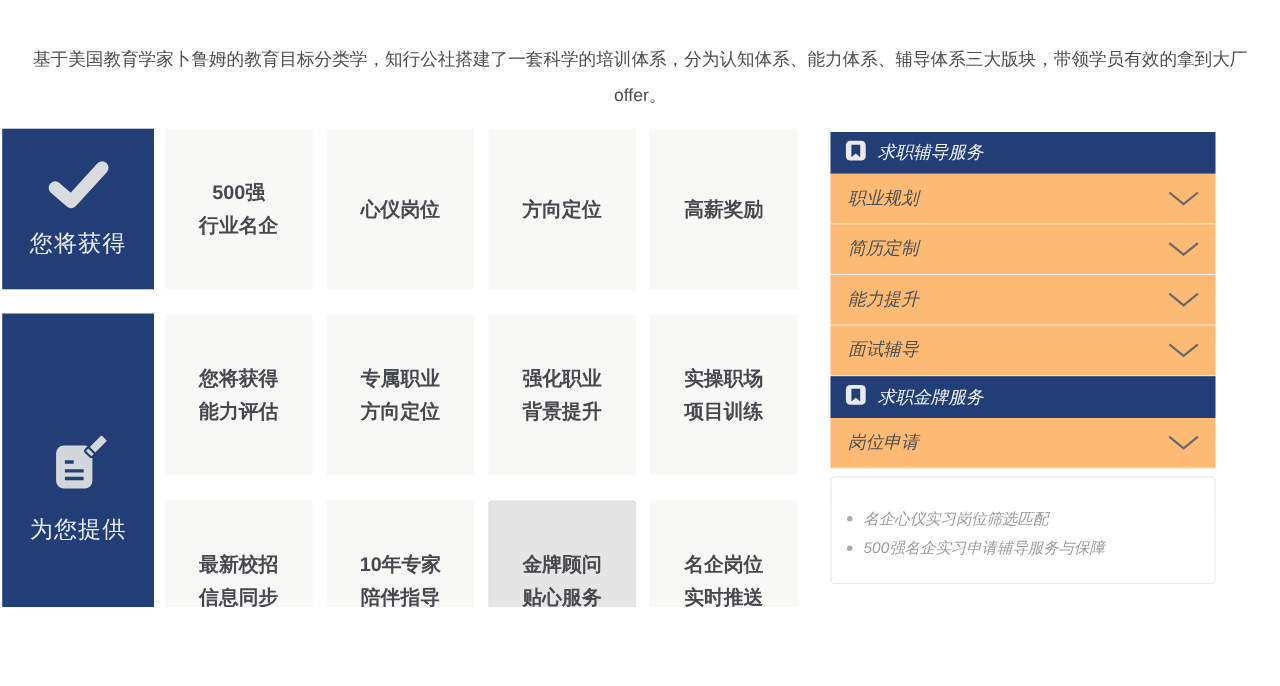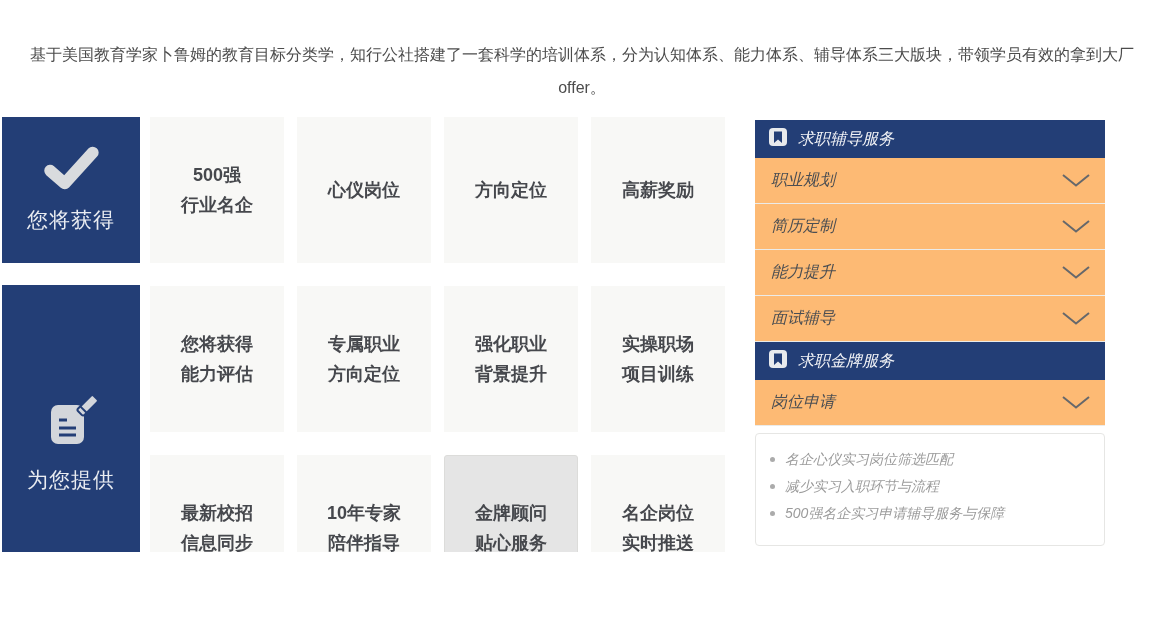--- a/index.html
+++ b/index.html
@@ -30,21 +30,21 @@
   .panel{position:absolute;left:755px;top:120px;width:350px;font-style:italic;}
   .panel-header{height:38px;background:#233e76;color:#f2f3f6;display:flex;
                 align-items:center;gap:10px;padding-left:13px;font-size:16px;
                 box-sizing:border-box;}
   .acc-item{height:46px;background:#fdba74;border-bottom:1px solid #ebebe9;
             display:flex;align-items:center;justify-content:space-between;
             padding:0 14px 0 16px;font-size:16px;color:#4b4e52;cursor:pointer;
             box-sizing:border-box;}
   .chevron{flex:none;display:flex;align-items:center;}
   .bullet-box{margin-top:7px;border:1px solid #e6e6e4;border-radius:4px;
-              padding:12px 0 18px 14px;box-sizing:border-box;}
+              padding:24px 0 18px 14px;box-sizing:border-box;}
   .bullet{display:flex;align-items:center;gap:10px;color:#9b9b9b;font-size:14px;
           line-height:27px;}
   .dot{width:5px;height:5px;border-radius:50%;background:#ababab;flex:none;}
 </style>
 </head>
 <body>
 
 <div class="page">
 
   <p class="intro">
@@ -193,22 +193,18 @@
       </span>
     </div>
 
     <div class="bullet-box">
       <div class="bullet">
         <span class="dot"></span>
         <span>名企心仪实习岗位筛选匹配</span>
       </div>
       <div class="bullet">
         <span class="dot"></span>
-        <span>减少实习入职环节与流程</span>
-      </div>
-      <div class="bullet">
-        <span class="dot"></span>
         <span>500强名企实习申请辅导服务与保障</span>
       </div>
     </div>
 
   </div>
 </div>
 
 </body></html>

